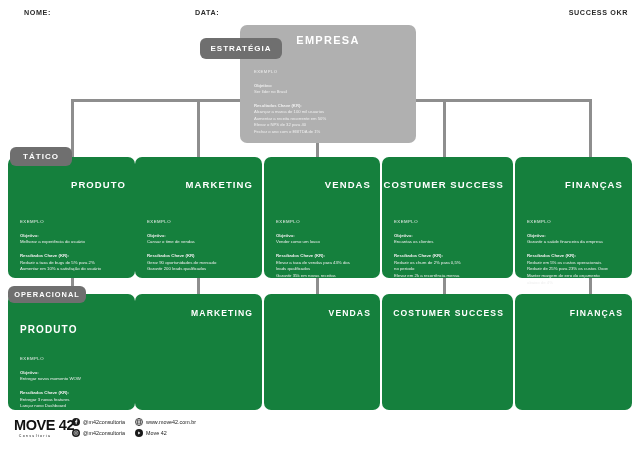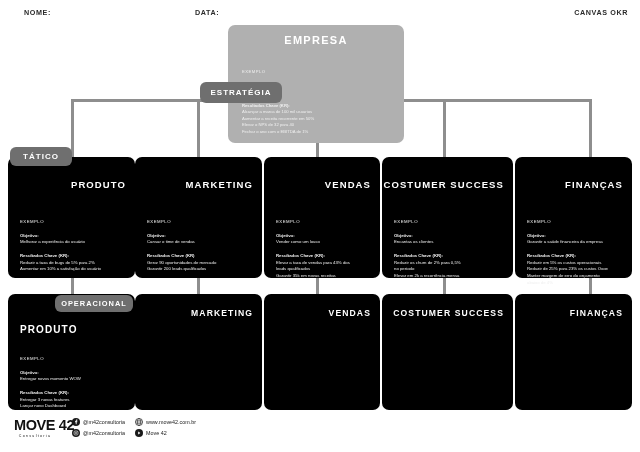--- a/index.html
+++ b/index.html
@@ -38,21 +38,21 @@
 
   
   .conn {
     position: absolute;
     background: #8e8e8e;
   }
 
   
   .card {
     position: absolute;
-    background: #000000;
+    background: #15803d;
     border-radius: 7px;
     box-sizing: border-box;
   }
   .card.empresa {
     background: #b0b0b0;
   }
   .card-title {
     position: absolute;
     right: 9px;
     color: #ffffff;
@@ -127,36 +127,34 @@
     justify-content: center;
     white-space: nowrap;
     z-index: 5;
   }
   .badge-estrategia {
     left: 200px;
     top: 38px;
     width: 82px;
     height: 21px;
     font-size: 8px;
-    margin-top: 44px;
   }
   .badge-tatico {
     left: 10px;
     top: 147px;
     width: 62px;
     height: 19px;
     font-size: 8px;
   }
   .badge-operacional {
     left: 8px;
-    top: 295px;
+    top: 286px;
     width: 78px;
     height: 17px;
     font-size: 7.4px;
-    margin-left: 47px;
   }
 
   
   .footer {
     position: absolute;
     left: 0;
     bottom: 0;
     width: 536px;
     height: 40px;
   }
@@ -208,21 +206,21 @@
     flex: 0 0 8px;
     display: block;
   }
 </style>
 </head>
 <body>
 
 <div class="header">
   <div class="hdr-item hdr-nome">NOME:</div>
   <div class="hdr-item hdr-data">DATA:</div>
-  <div class="hdr-item hdr-canvas">CANVAS OKR</div>
+  <div class="hdr-item hdr-canvas">SUCCESS OKR</div>
 </div>
 
 <div>
 
   <div class="conn" style="left:316px; top:140px; width:2.5px; height:32px;"></div>
 
   <div class="conn" style="left:71px; top:99px; width:521px; height:2.5px;"></div>
 
   <div class="conn" style="left:71px;  top:99px; width:2.5px; height:73px;"></div>
   <div class="conn" style="left:197px; top:99px; width:2.5px; height:73px;"></div>
@@ -232,21 +230,21 @@
 </div>
 
 <div>
   <div class="conn" style="left:71px;  top:278px; width:2.5px; height:16px;"></div>
   <div class="conn" style="left:197px; top:278px; width:2.5px; height:16px;"></div>
   <div class="conn" style="left:316px; top:278px; width:2.5px; height:16px;"></div>
   <div class="conn" style="left:443px; top:278px; width:2.5px; height:16px;"></div>
   <div class="conn" style="left:589px; top:278px; width:2.5px; height:16px;"></div>
 </div>
 
-<div class="card empresa" style="left:228px; top:25px; width:176px; height:118px;">
+<div class="card empresa" style="left:240px; top:25px; width:176px; height:118px;">
   <div class="card-title">EMPRESA</div>
   <div class="card-body">
     <div class="ex-label">EXEMPLO</div>
     <div class="blk">
       <div class="lbl">Objetivo:</div>
       <div class="ln">Ser líder no Brasil</div>
     </div>
     <div class="blk">
       <div class="lbl">Resultados Chave (KR):</div>
       <div class="ln">Alcançar a marca de 100 mil usuarios</div>

